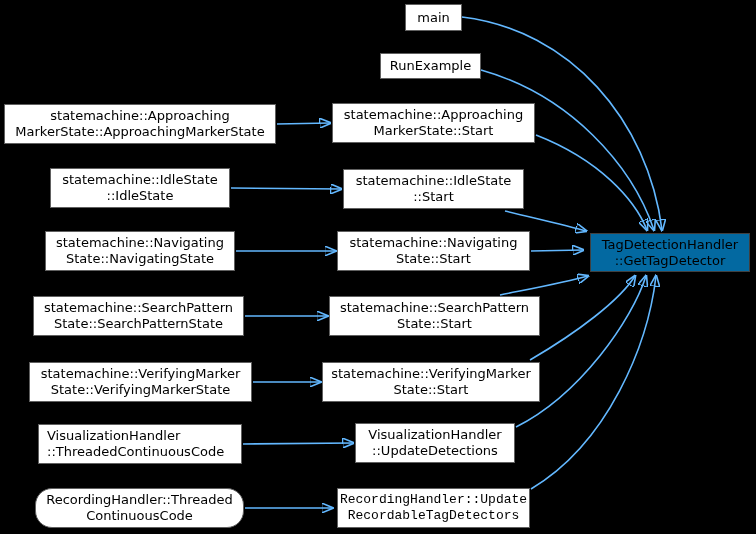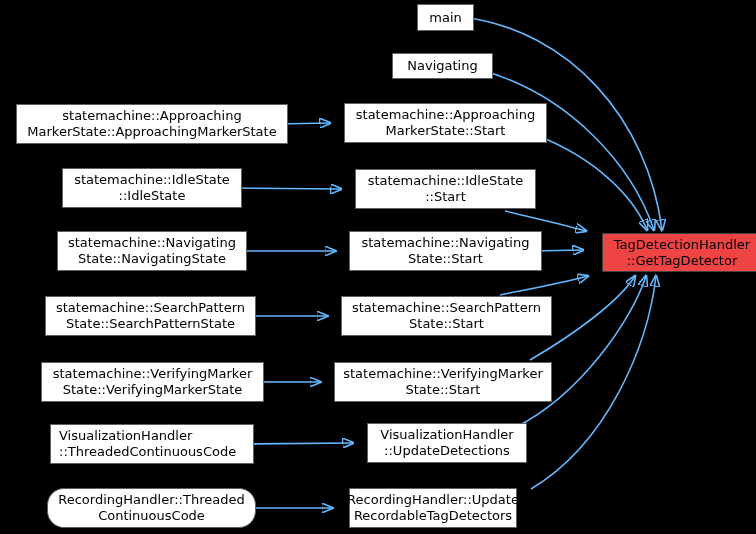--- a/index.html
+++ b/index.html
@@ -35,29 +35,28 @@
     color: #000000;
     font-size: 13px;
     line-height: 16px;
     white-space: pre-line;
     text-align: center;
     display: flex;
     align-items: center;
     justify-content: center;
     padding: 1px 2px;
     cursor: pointer;
-    margin-left: 12px;
   }
   .node.align-left {
     justify-content: flex-start;
     text-align: left;
     padding-left: 8px;
   }
   .node.highlight {
-    background: #ef4444;
+    background: #0369a1;
     border: 1.6px solid #404040;
   }
 </style>
 </head>
 <body>
 
 <div class="canvas">
 
   <svg class="edges" width="756" height="534" viewBox="0 0 756 534">
     <defs>
@@ -80,21 +79,21 @@
     <path d="M505,211 C542,220 568,226 586,231" marker-end="url(#arrow)"></path>
     <line x1="531" y1="251" x2="583" y2="250" marker-end="url(#arrow)"></line>
     <path d="M500,295 C540,287 567,282 588,276" marker-end="url(#arrow)"></path>
     <path d="M530,360 C578,332 620,300 635,276" marker-end="url(#arrow)"></path>
     <path d="M516,427 C580,395 632,320 646,276" marker-end="url(#arrow)"></path>
     <path d="M531,489 C608,443 648,345 656,276" marker-end="url(#arrow)"></path>
   </svg>
 
   <div class="node" style="left:405px; top:4px; width:57px; height:27px;">main</div>
 
-  <div class="node" style="left:380px; top:53px; width:101px; height:26px;">Navigating</div>
+  <div class="node" style="left:380px; top:53px; width:101px; height:26px;">RunExample</div>
 
   <div class="node" style="left:4px; top:104px; width:272px; height:40px;">statemachine::Approaching
 MarkerState::ApproachingMarkerState</div>
   <div class="node" style="left:332px; top:103px; width:203px; height:40px;">statemachine::Approaching
 MarkerState::Start</div>
 
   <div class="node" style="left:50px; top:168px; width:180px; height:40px;">statemachine::IdleState
 ::IdleState</div>
   <div class="node" style="left:343px; top:169px; width:181px; height:40px;">statemachine::IdleState
 ::Start</div>
@@ -114,19 +113,19 @@
   <div class="node" style="left:322px; top:362px; width:218px; height:40px;">statemachine::VerifyingMarker
 State::Start</div>
 
   <div class="node align-left" style="left:38px; top:424px; width:204px; height:40px;">VisualizationHandler
 ::ThreadedContinuousCode</div>
   <div class="node" style="left:355px; top:423px; width:160px; height:40px;">VisualizationHandler
 ::UpdateDetections</div>
 
   <div class="node" style="left:35px; top:488px; width:209px; height:40px;border-radius:17px;">RecordingHandler::Threaded
 ContinuousCode</div>
-  <div class="node" style="left:337px; top:488px; width:168px; height:40px;">RecordingHandler::Update
+  <div class="node" style="left:337px; top:488px; width:193px; height:40px;font-family:Liberation Mono, monospace;">RecordingHandler::Update
 RecordableTagDetectors</div>
 
   <div class="node highlight" style="left:590px; top:233px; width:160px; height:39px;">TagDetectionHandler
 ::GetTagDetector</div>
 
 </div>
 
 </body></html>

